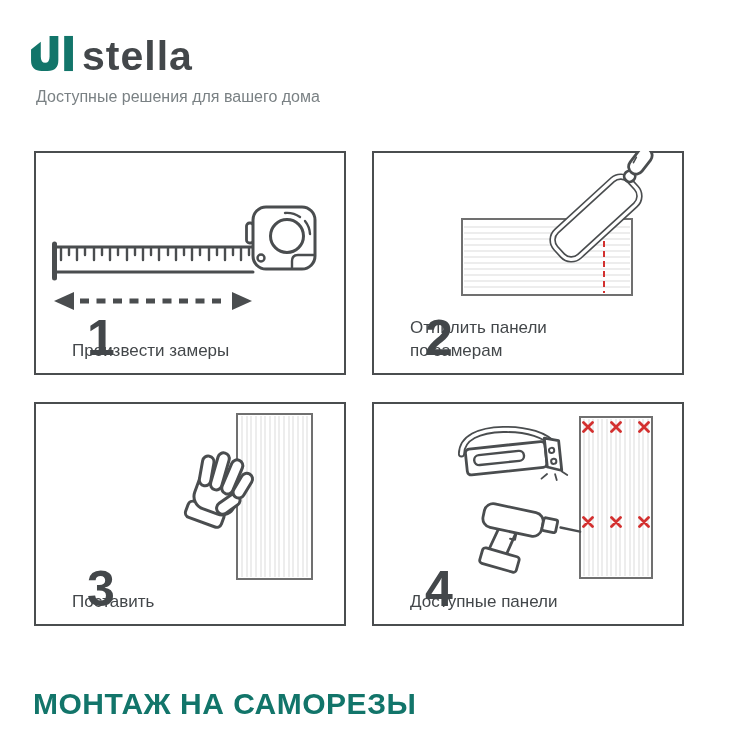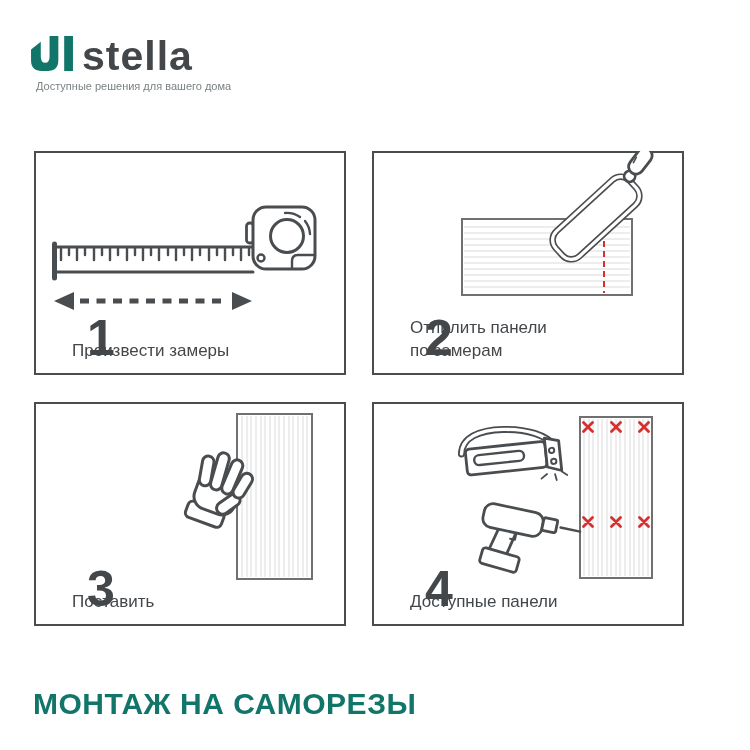--- a/index.html
+++ b/index.html
@@ -7,21 +7,21 @@
     --board-border:#707070; --board-line:#DBDBDB; --tagline-color:#7A8184;
   }
   *{margin:0;padding:0;box-sizing:border-box}
   html,body{background:#fff}
   .canvas{position:relative;width:750px;height:750px;background:#fff;overflow:hidden;
           font-family:"Liberation Sans",sans-serif}
   
   .logo-mark{position:absolute;left:30px;top:34px;width:44px;height:39px}
   .brand-name{position:absolute;left:82px;top:33px;font-size:41px;font-weight:bold;
               color:var(--ink);letter-spacing:1px}
-  .brand-tagline{position:absolute;left:36px;top:80px;font-size:11px;color:var(--tagline-color)}
+  .brand-tagline{position:absolute;left:36px;top:88px;font-size:16px;color:var(--tagline-color)}
   
   .panel{position:absolute;width:312px;height:224px;border:2px solid var(--line);background:#fff}
   .p1{left:34px;top:151px}.p2{left:372px;top:151px}.p3{left:34px;top:402px}.p4{left:372px;top:402px}
   .panel svg{position:absolute;left:-2px;top:-2px;width:312px;height:224px}
   .num{position:absolute;left:51px;top:160px;font-size:50px;font-weight:bold;color:var(--ink);line-height:1}
   .cap{position:absolute;left:36px;bottom:11px;font-size:17px;font-weight:normal;
        color:var(--ink);line-height:23px}
   
   .footer-title{position:absolute;left:33px;top:687px;font-size:30px;font-weight:bold;
                 color:var(--accent);letter-spacing:.5px;white-space:nowrap}

